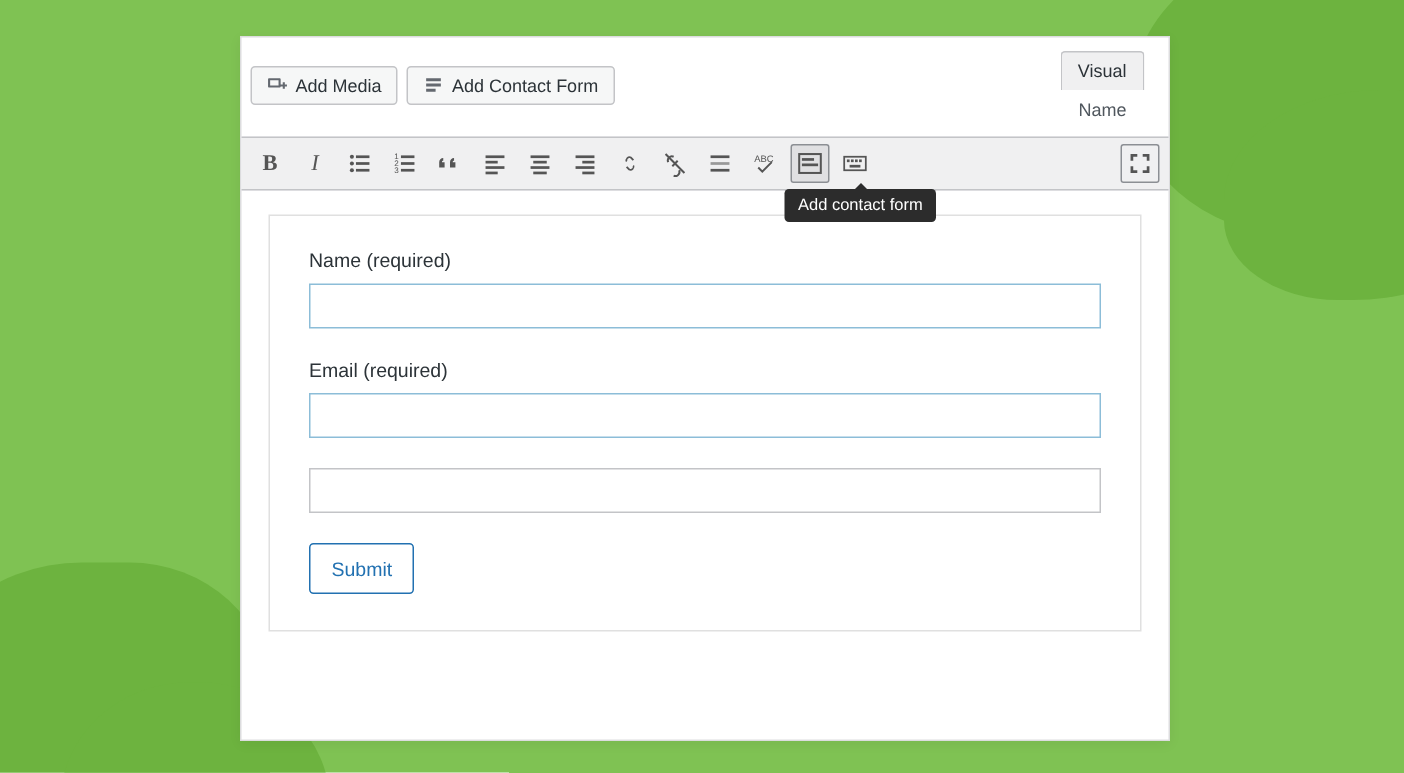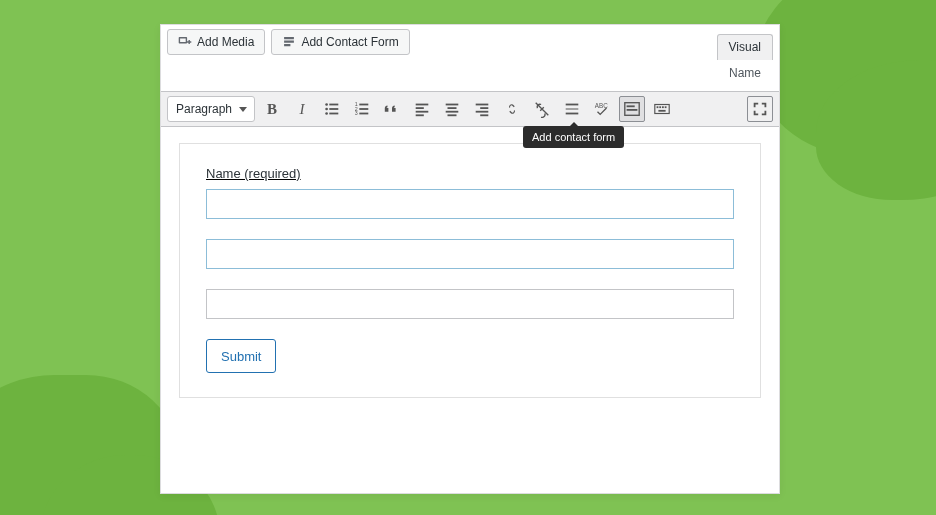--- a/index.html
+++ b/index.html
@@ -27,22 +27,23 @@
       left: 160px;
       width: 620px;
       height: 470px;
       background: #fff;
       border: 1px solid #dcdcde;
       box-shadow: 0 2px 8px rgba(0,0,0,0.06);
     }
 
     .media-row {
       display: flex;
+      align-items: center;
       gap: 6px;
-      padding: 4px 6px 6px 6px;
+      padding: 4px 16px 6px 6px;
     }
     .btn {
       display: inline-flex;
       align-items: center;
       gap: 5px;
       height: 26px;
       padding: 0 10px;
       background: #f6f7f7;
       border: 1px solid #c3c4c7;
       border-radius: 3px;
@@ -160,21 +161,21 @@
       height: calc(100% - 70px);
       overflow: auto;
       padding: 12px 18px 0 18px;
     }
     .form-card {
       border: 1px solid #e0e0e0;
       border-top: 1px solid #e0e0e0;
       padding: 22px 26px 24px 26px;
       margin-top: 4px;
     }
-    .fld { margin-bottom: 20px; text-decoration: underline; }
+    .fld { margin-bottom: 20px; }
     .fld label {
       display: block;
       font-size: 13px;
       color: #2c3338;
       margin-bottom: 8px;
     }
     .fld input[type=text] {
       width: 100%;
       height: 30px;
       border: 1px solid #8cbdd8;
@@ -228,23 +229,20 @@
         </svg>
       <span>Add Contact Form</span>
     </button>
     <div class="tabs-right">
       <div class="edtab active">Visual</div>
       <div class="edtab">Name</div>
     </div>
   </div>
 
   <div class="toolbar">
-    <div class="sel">
-      <span>Paragraph</span>
-    </div>
 
     <div class="tbtn b">
         <span>B</span>
       </div>
     <div class="tbtn i">
         <span>I</span>
       </div>
 
     <div class="tbtn">
       <svg viewBox="0 0 20 20">
@@ -349,20 +347,21 @@
 
   <div class="canvas">
     <div class="form-card">
 
       <div class="fld">
         <label>Name (required)</label>
         <input type="text" value="" style="">
       </div>
 
       <div class="fld">
+        <label>Email (required)</label>
         <input type="text" value="" style="">
       </div>
 
       <div class="fld">
         <input type="text" class="plain" value="" style="">
       </div>
 
 
       <button class="submit-btn">Submit</button>
 

